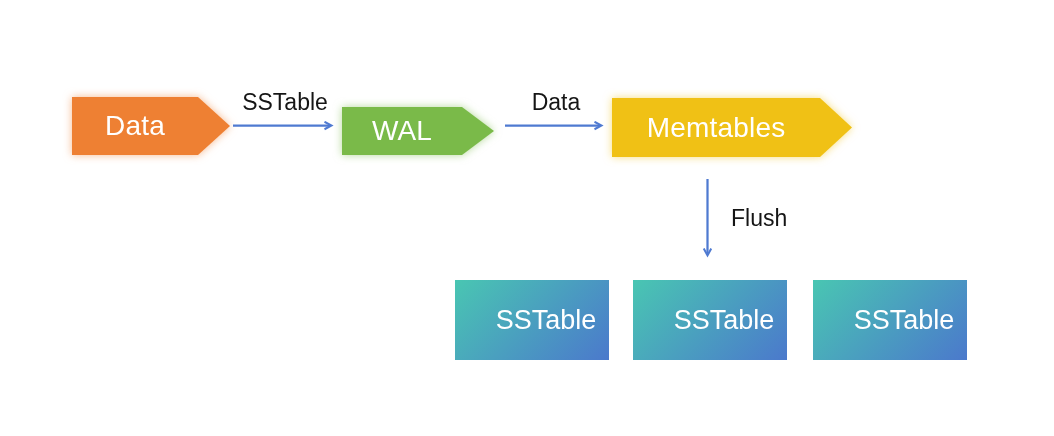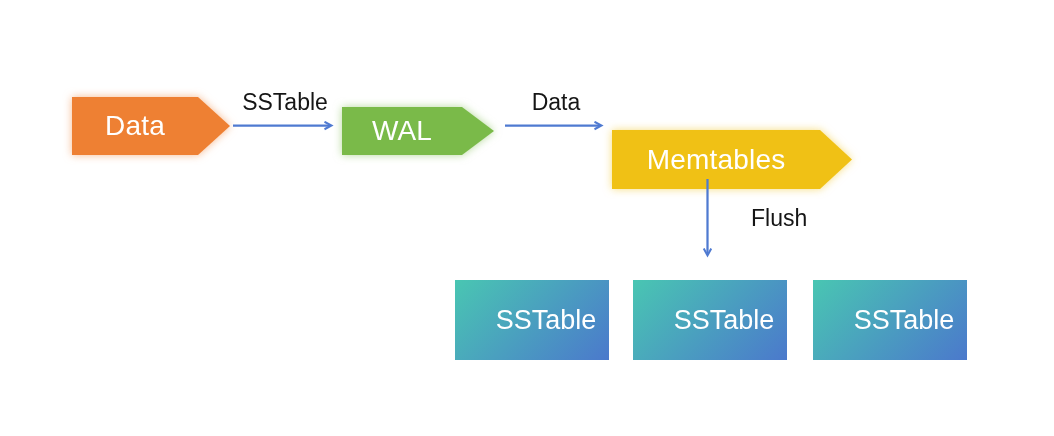--- a/index.html
+++ b/index.html
@@ -14,27 +14,27 @@
   
   .pent-wrap{position:absolute;}
   .pent{width:100%;height:100%;display:flex;align-items:center;
         clip-path:polygon(0 0, calc(100% - 32px) 0, 100% 50%, calc(100% - 32px) 100%, 0 100%);}
   .pent .lbl{color:var(--nodetext);font-size:28px;letter-spacing:.2px;width:calc(100% - 32px);text-align:center;}
   .wrap-data{left:72px;top:97px;width:158px;height:58px;filter:drop-shadow(0 0 4px rgba(238,128,51,.55));}
   .fill-orange{background:var(--orange);}
   .wrap-wal{left:342px;top:97px;width:152px;height:48px;filter:drop-shadow(0 0 4px rgba(122,186,73,.55));margin-top:10px;}
   .fill-green{background:var(--green);}
   .wrap-mem{left:612px;top:98px;width:240px;height:59px;filter:drop-shadow(0 0 4px rgba(240,193,21,.55));}
-  .fill-gold{background:var(--gold);margin-top:32px;}
+  .fill-gold{background:var(--gold);}
 
   
   .edge-label{position:absolute;color:var(--label);font-size:23px;text-align:center;white-space:nowrap;}
   .lbl-persist{left:235px;top:89px;width:100px;}
   .lbl-apply{left:506px;top:89px;width:100px;}
-  .lbl-flush{left:731px;top:205px;margin-left:20px;}
+  .lbl-flush{left:731px;top:205px;}
 
   
   .connectors{position:absolute;left:0;top:0;width:1054px;height:436px;pointer-events:none;}
   .connectors path.shaft{stroke:var(--arrow);stroke-width:2.25;fill:none;}
 
   
   .ssbox{position:absolute;top:280px;width:154px;height:80px;
          background:linear-gradient(135deg,var(--teal) 0%,var(--blue) 100%);
          display:flex;align-items:center;justify-content:center;padding-left:28px;}
   .ssbox .lbl{color:var(--nodetext);font-size:27px;}

